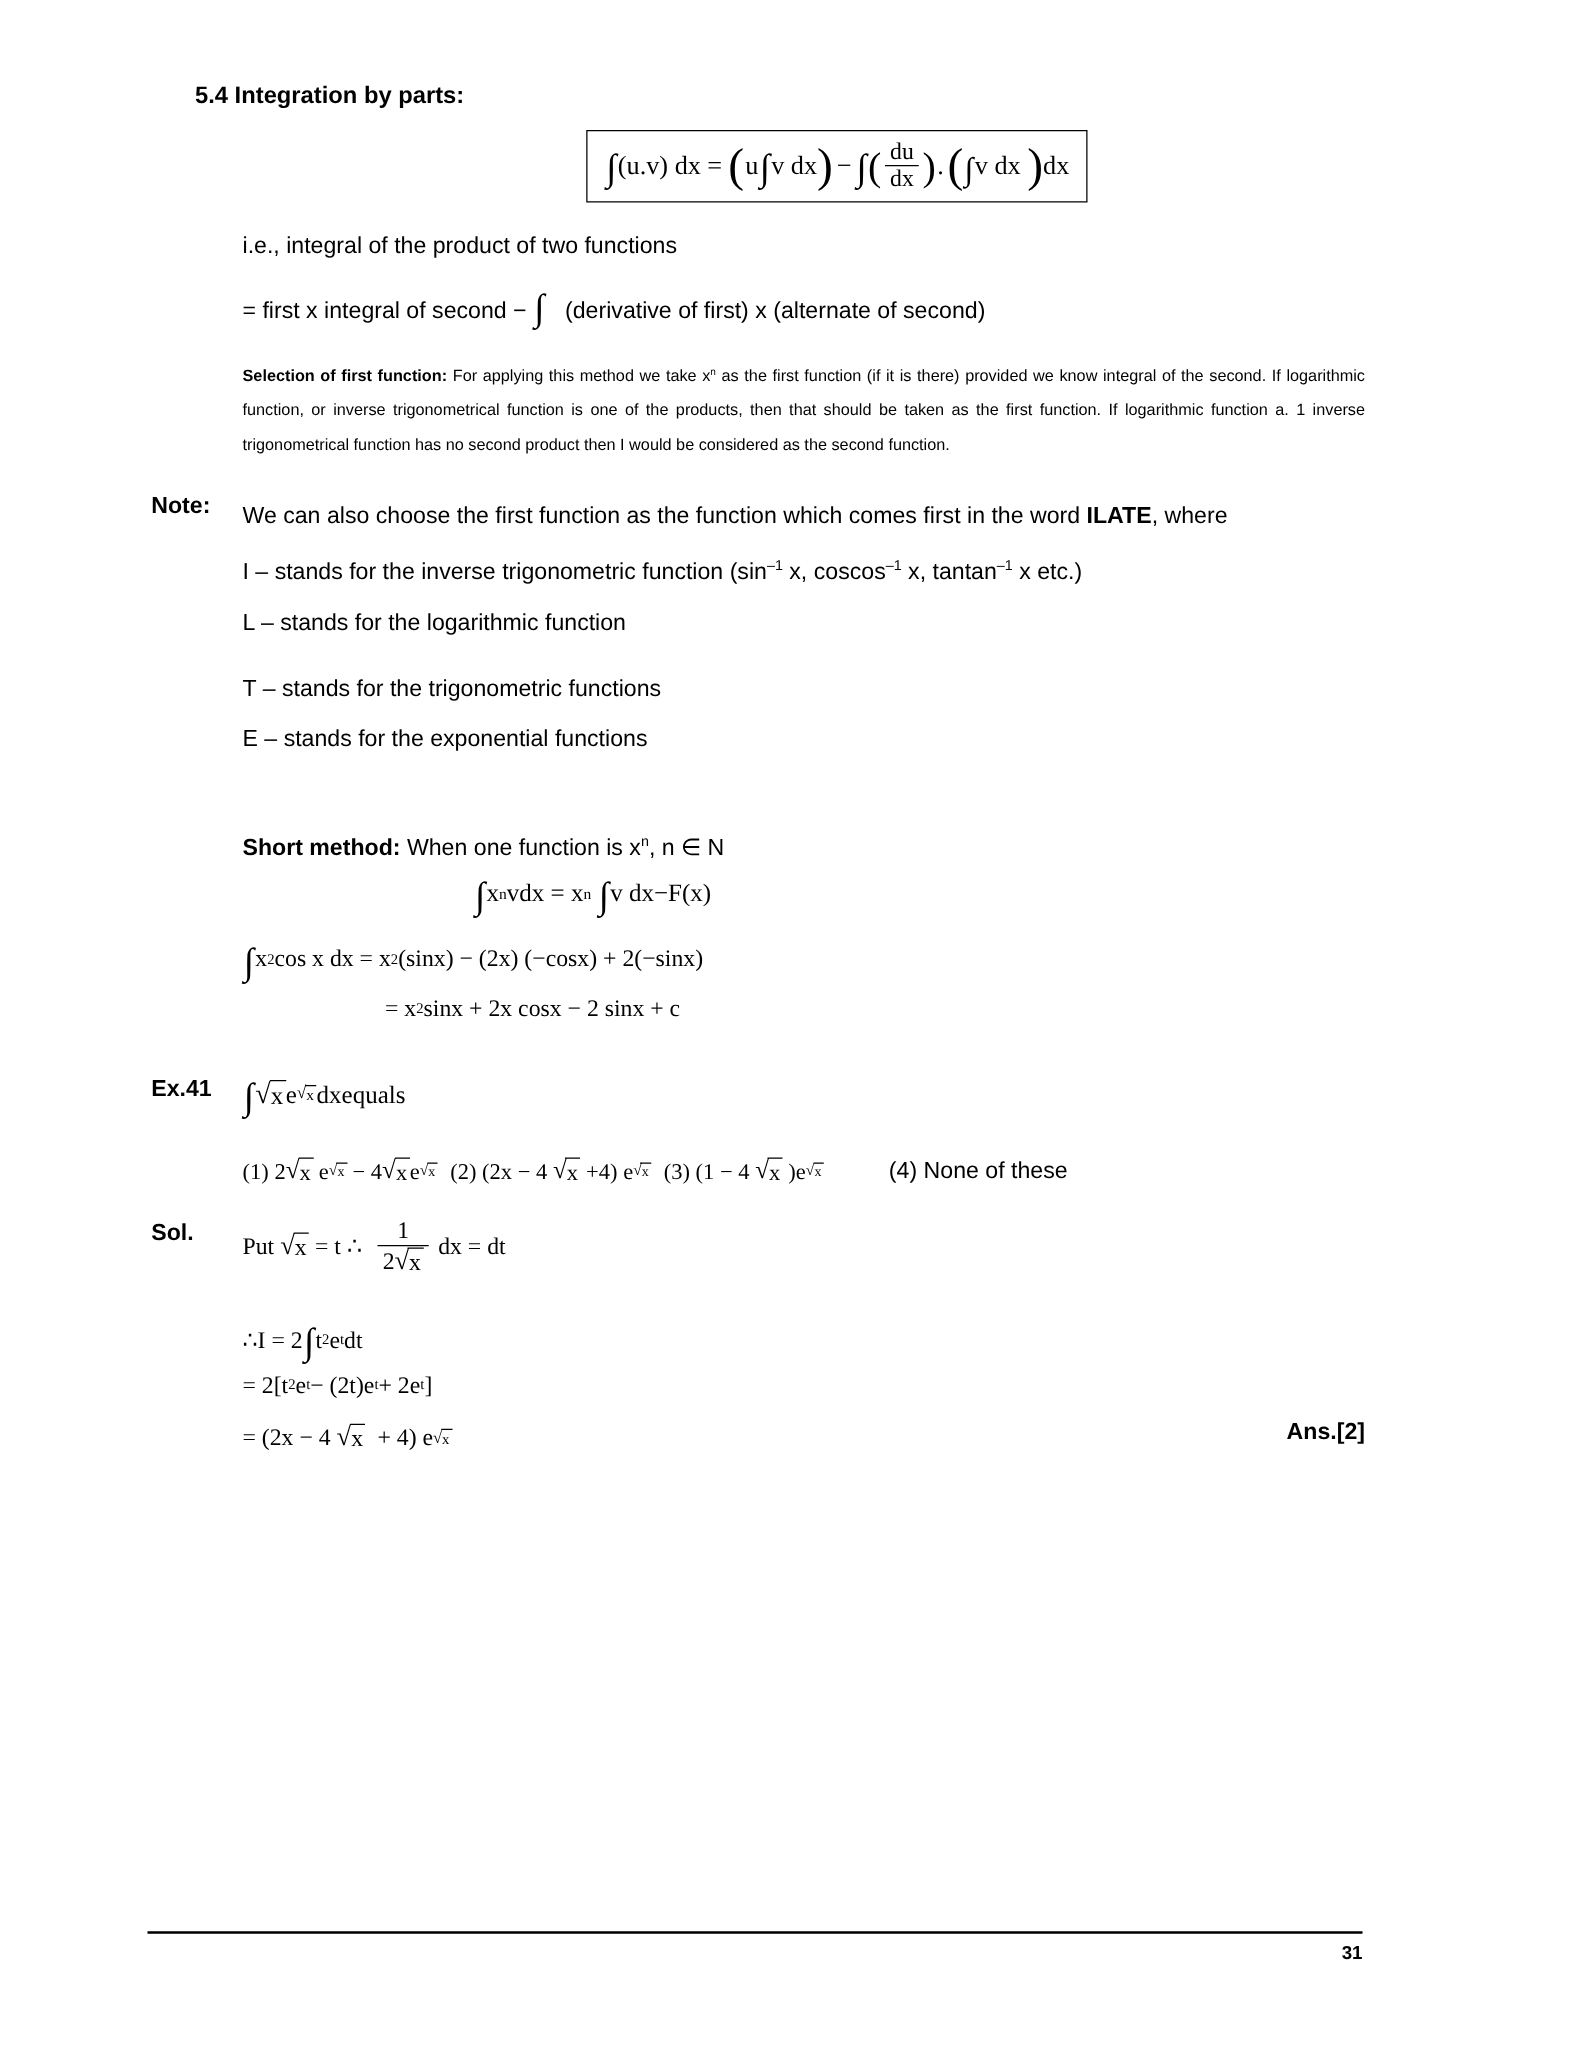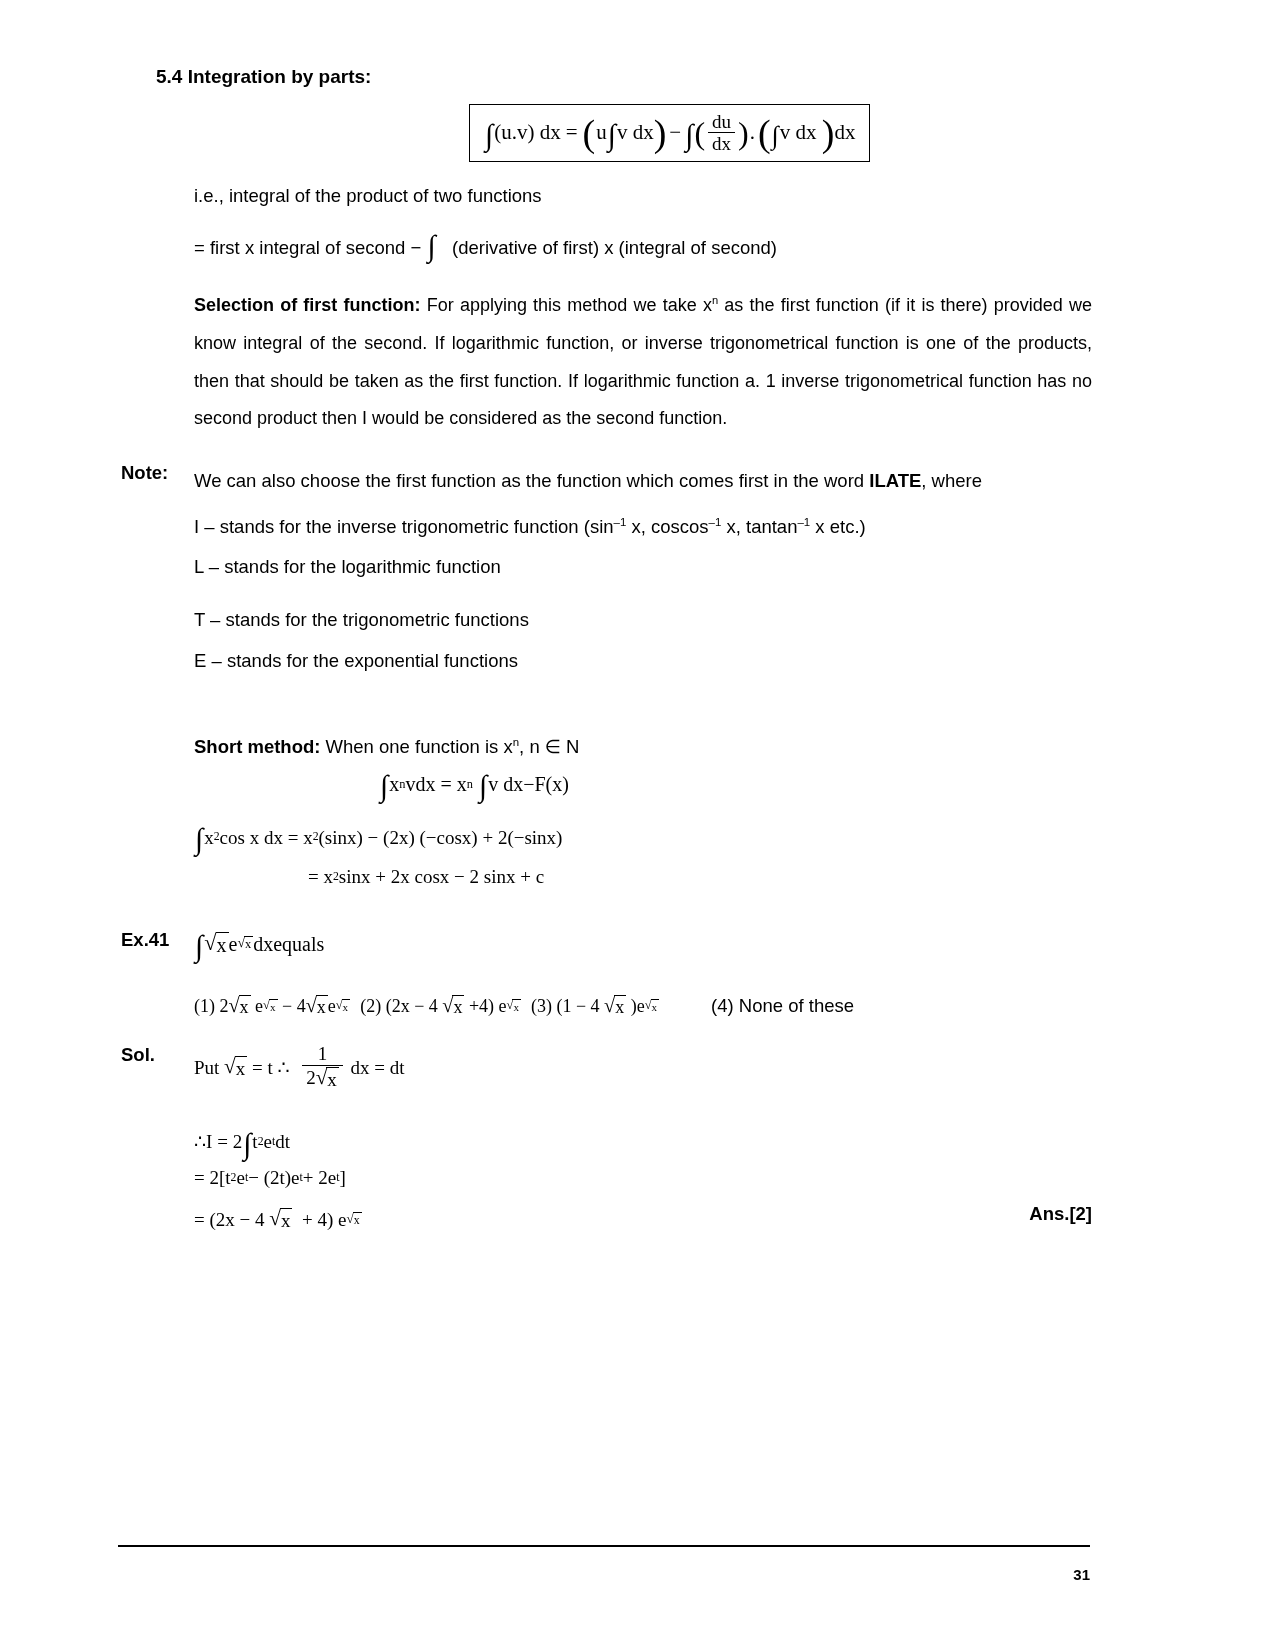--- a/index.html
+++ b/index.html
@@ -48,21 +48,21 @@
     width: 972px;
   }
   .footer-rule {
     border-bottom: 2.5px solid #000;
     width: 972px;
   }
   .footer-page {
     text-align: right;
     font-size: 15px;
     font-weight: bold;
-    padding-top: 19px;
+    padding-top: 7px;
   }
 
   
   .content {
     position: absolute;
     left: 118px;
     top: 62px;
     width: 975px;
   }
 
@@ -73,21 +73,21 @@
     margin-top: 4px;
     margin-bottom: 16px;
   }
 
   .body-text {
     font-size: 18.5px;
     margin-left: 76px;
     line-height: 1.55;
   }
   .para {
-    font-size: 18px;
+    font-size: 13px;
     margin-left: 76px;
     line-height: 2.08;
     text-align: justify;
     width: 898px;
   }
   .para-loose {
     line-height: 2.1;
   }
 
   
@@ -288,21 +288,21 @@
     <div class="spacer-sm"></div>
 
     <div class="body-text">i.e., integral of the product of two functions</div>
 
     <div class="spacer-md"></div>
 
     <div class="body-text">
       <span>= first x integral of second  −</span>
       <span class="intsym">∫</span>
       <span>&nbsp;</span>
-      <span>(derivative of first) x (integral of second)</span>
+      <span>(derivative of first) x (alternate of second)</span>
     </div>
 
     <div class="spacer-md"></div>
 
     <div class="para para-loose">
       <b>Selection of first function:</b><span> For applying this method we take x</span><sup class="sm">n</sup><span> as the first function (if it is there) provided we know integral of the second. If logarithmic function, or inverse trigonometrical function is one of the products, then that should be taken as the first function. If logarithmic function a. 1 inverse trigonometrical function has no second product then I would be considered as the second function.</span>
     </div>
 
     <div class="spacer-md"></div>
 

